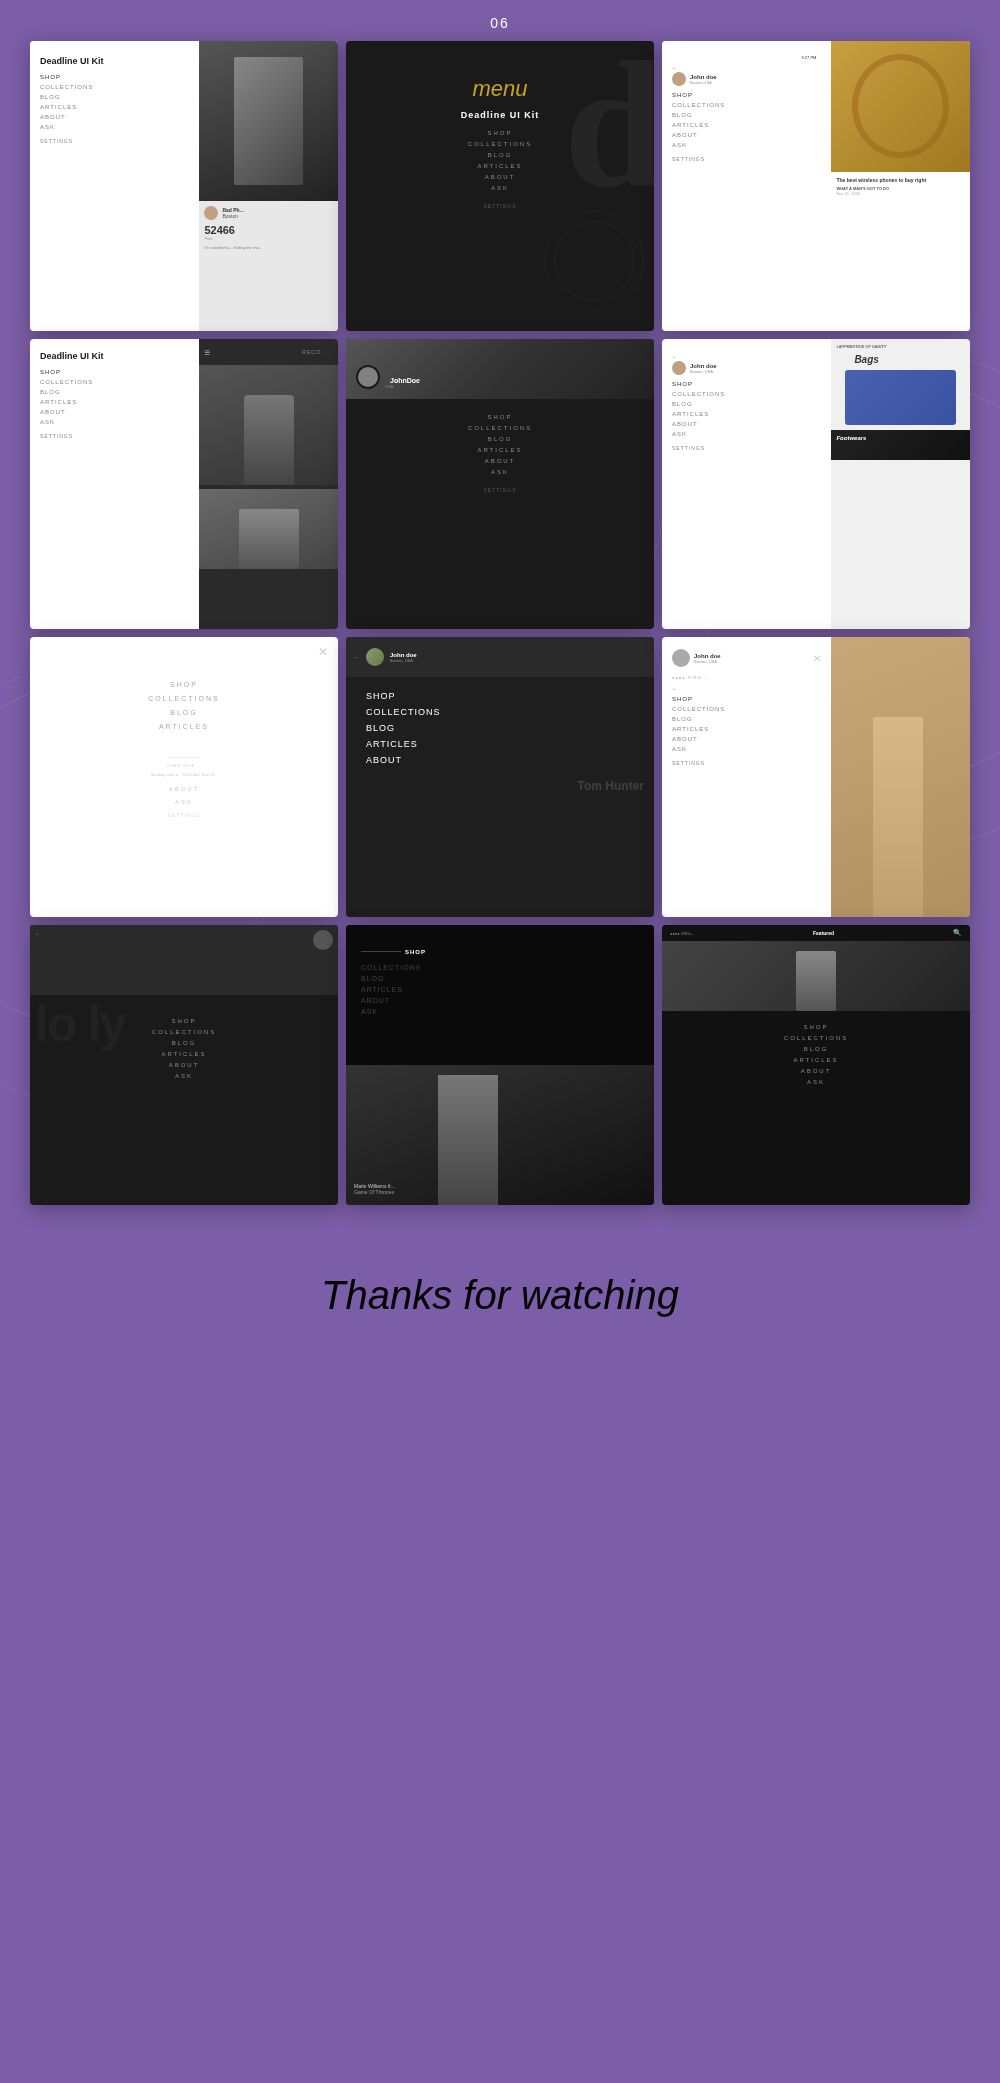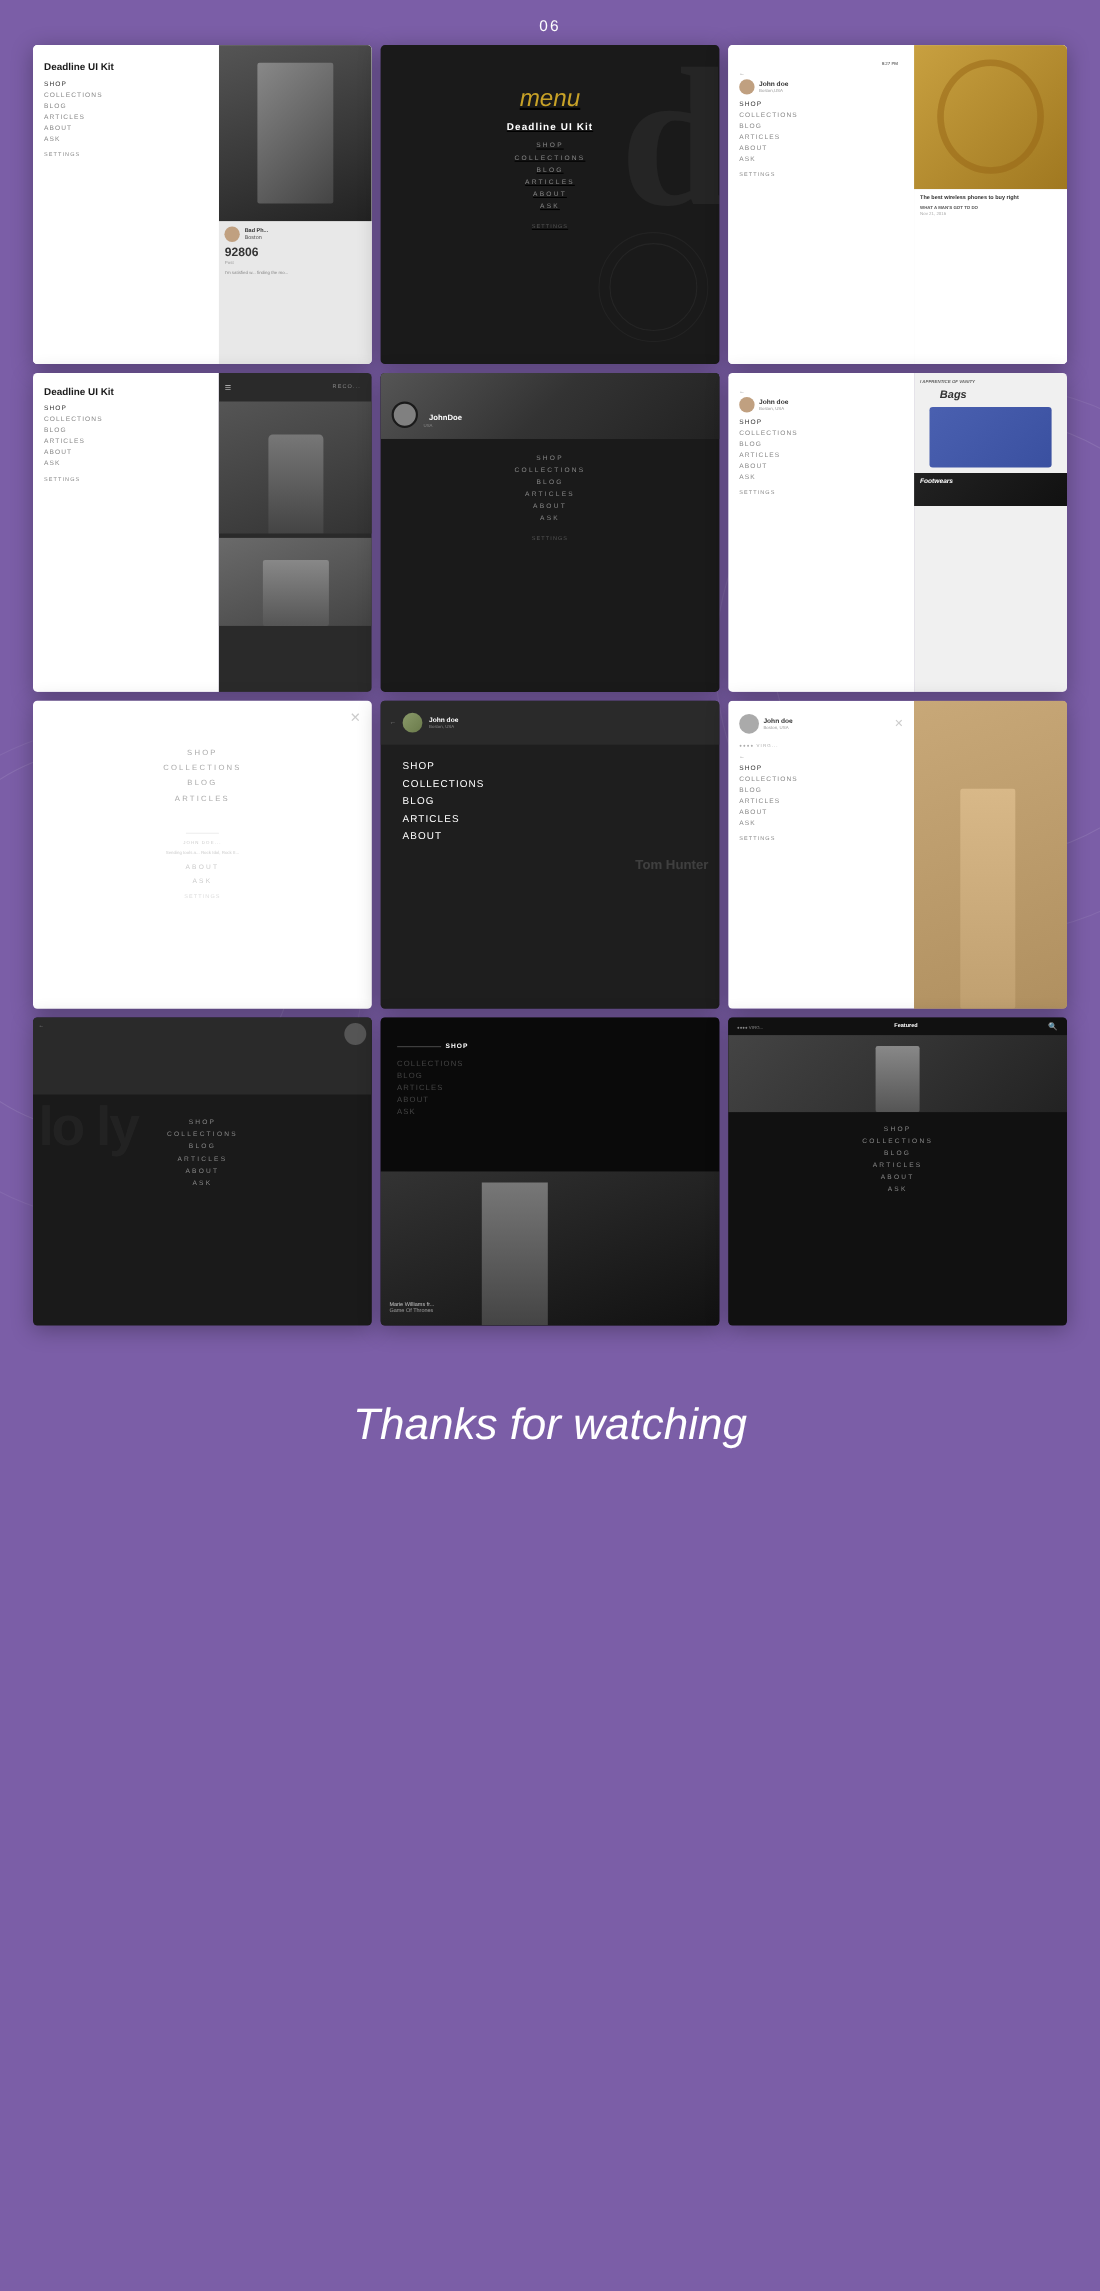--- a/index.html
+++ b/index.html
@@ -412,21 +412,21 @@
       margin: 6px 0;
     }
 
     
     .thanks-section {
       text-align: center;
       padding: 60px 100px 40px;
     }
     .thanks-title {
       font-size: 40px;
-      color: #ffffff;
+      color: #000000;
       font-style: italic;
       font-weight: 300;
       margin-bottom: 36px;
     }
     .thanks-subtitle {
       font-size: 11px;
       color: rgba(255,255,255,0.7);
       line-height: 1.7;
     }
 
@@ -525,35 +525,35 @@
         </div>
       </div>
       <div class="screen-1-profile">
         <div class="profile-row">
           <div class="avatar-small"></div>
           <div>
             <div class="profile-text" style="font-weight:bold;color:#333;">Bad Ph...</div>
             <div class="profile-text">Boston</div>
           </div>
         </div>
-        <div class="stat-number">92806</div>
+        <div class="stat-number">52466</div>
         <div class="stat-label">Post</div>
         <div class="quote-text">I'm satisfied w... finding the mo...</div>
       </div>
     </div>
   </div>
 
   <div class="screen screen-dark screen-2">
     <div style="position:relative;height:100%;">
 
       <div style="position:absolute;top:-20px;right:-10px;font-size:180px;font-weight:900;color:rgba(255,255,255,0.05);font-family:serif;z-index:0;">d</div>
 
       <div style="position:absolute;bottom:30px;right:20px;width:80px;height:80px;border-radius:50%;border:1px solid rgba(255,255,255,0.05);z-index:0;"></div>
       <div style="position:absolute;bottom:20px;right:10px;width:100px;height:100px;border-radius:50%;border:1px solid rgba(255,255,255,0.04);z-index:0;"></div>
-      <div style="position:relative;z-index:1;padding:15px 10px;text-decoration:underline;">
+      <div style="position:relative;z-index:1;padding:15px 10px;">
         <div class="menu-label">menu</div>
         <div class="dark-screen-title">Deadline UI Kit</div>
         <div class="dark-nav-item">SHOP</div>
         <div class="dark-nav-item">COLLECTIONS</div>
         <div class="dark-nav-item">BLOG</div>
         <div class="dark-nav-item">ARTICLES</div>
         <div class="dark-nav-item">ABOUT</div>
         <div class="dark-nav-item">ASK</div>
         <div class="dark-settings">SETTINGS</div>
       </div>

